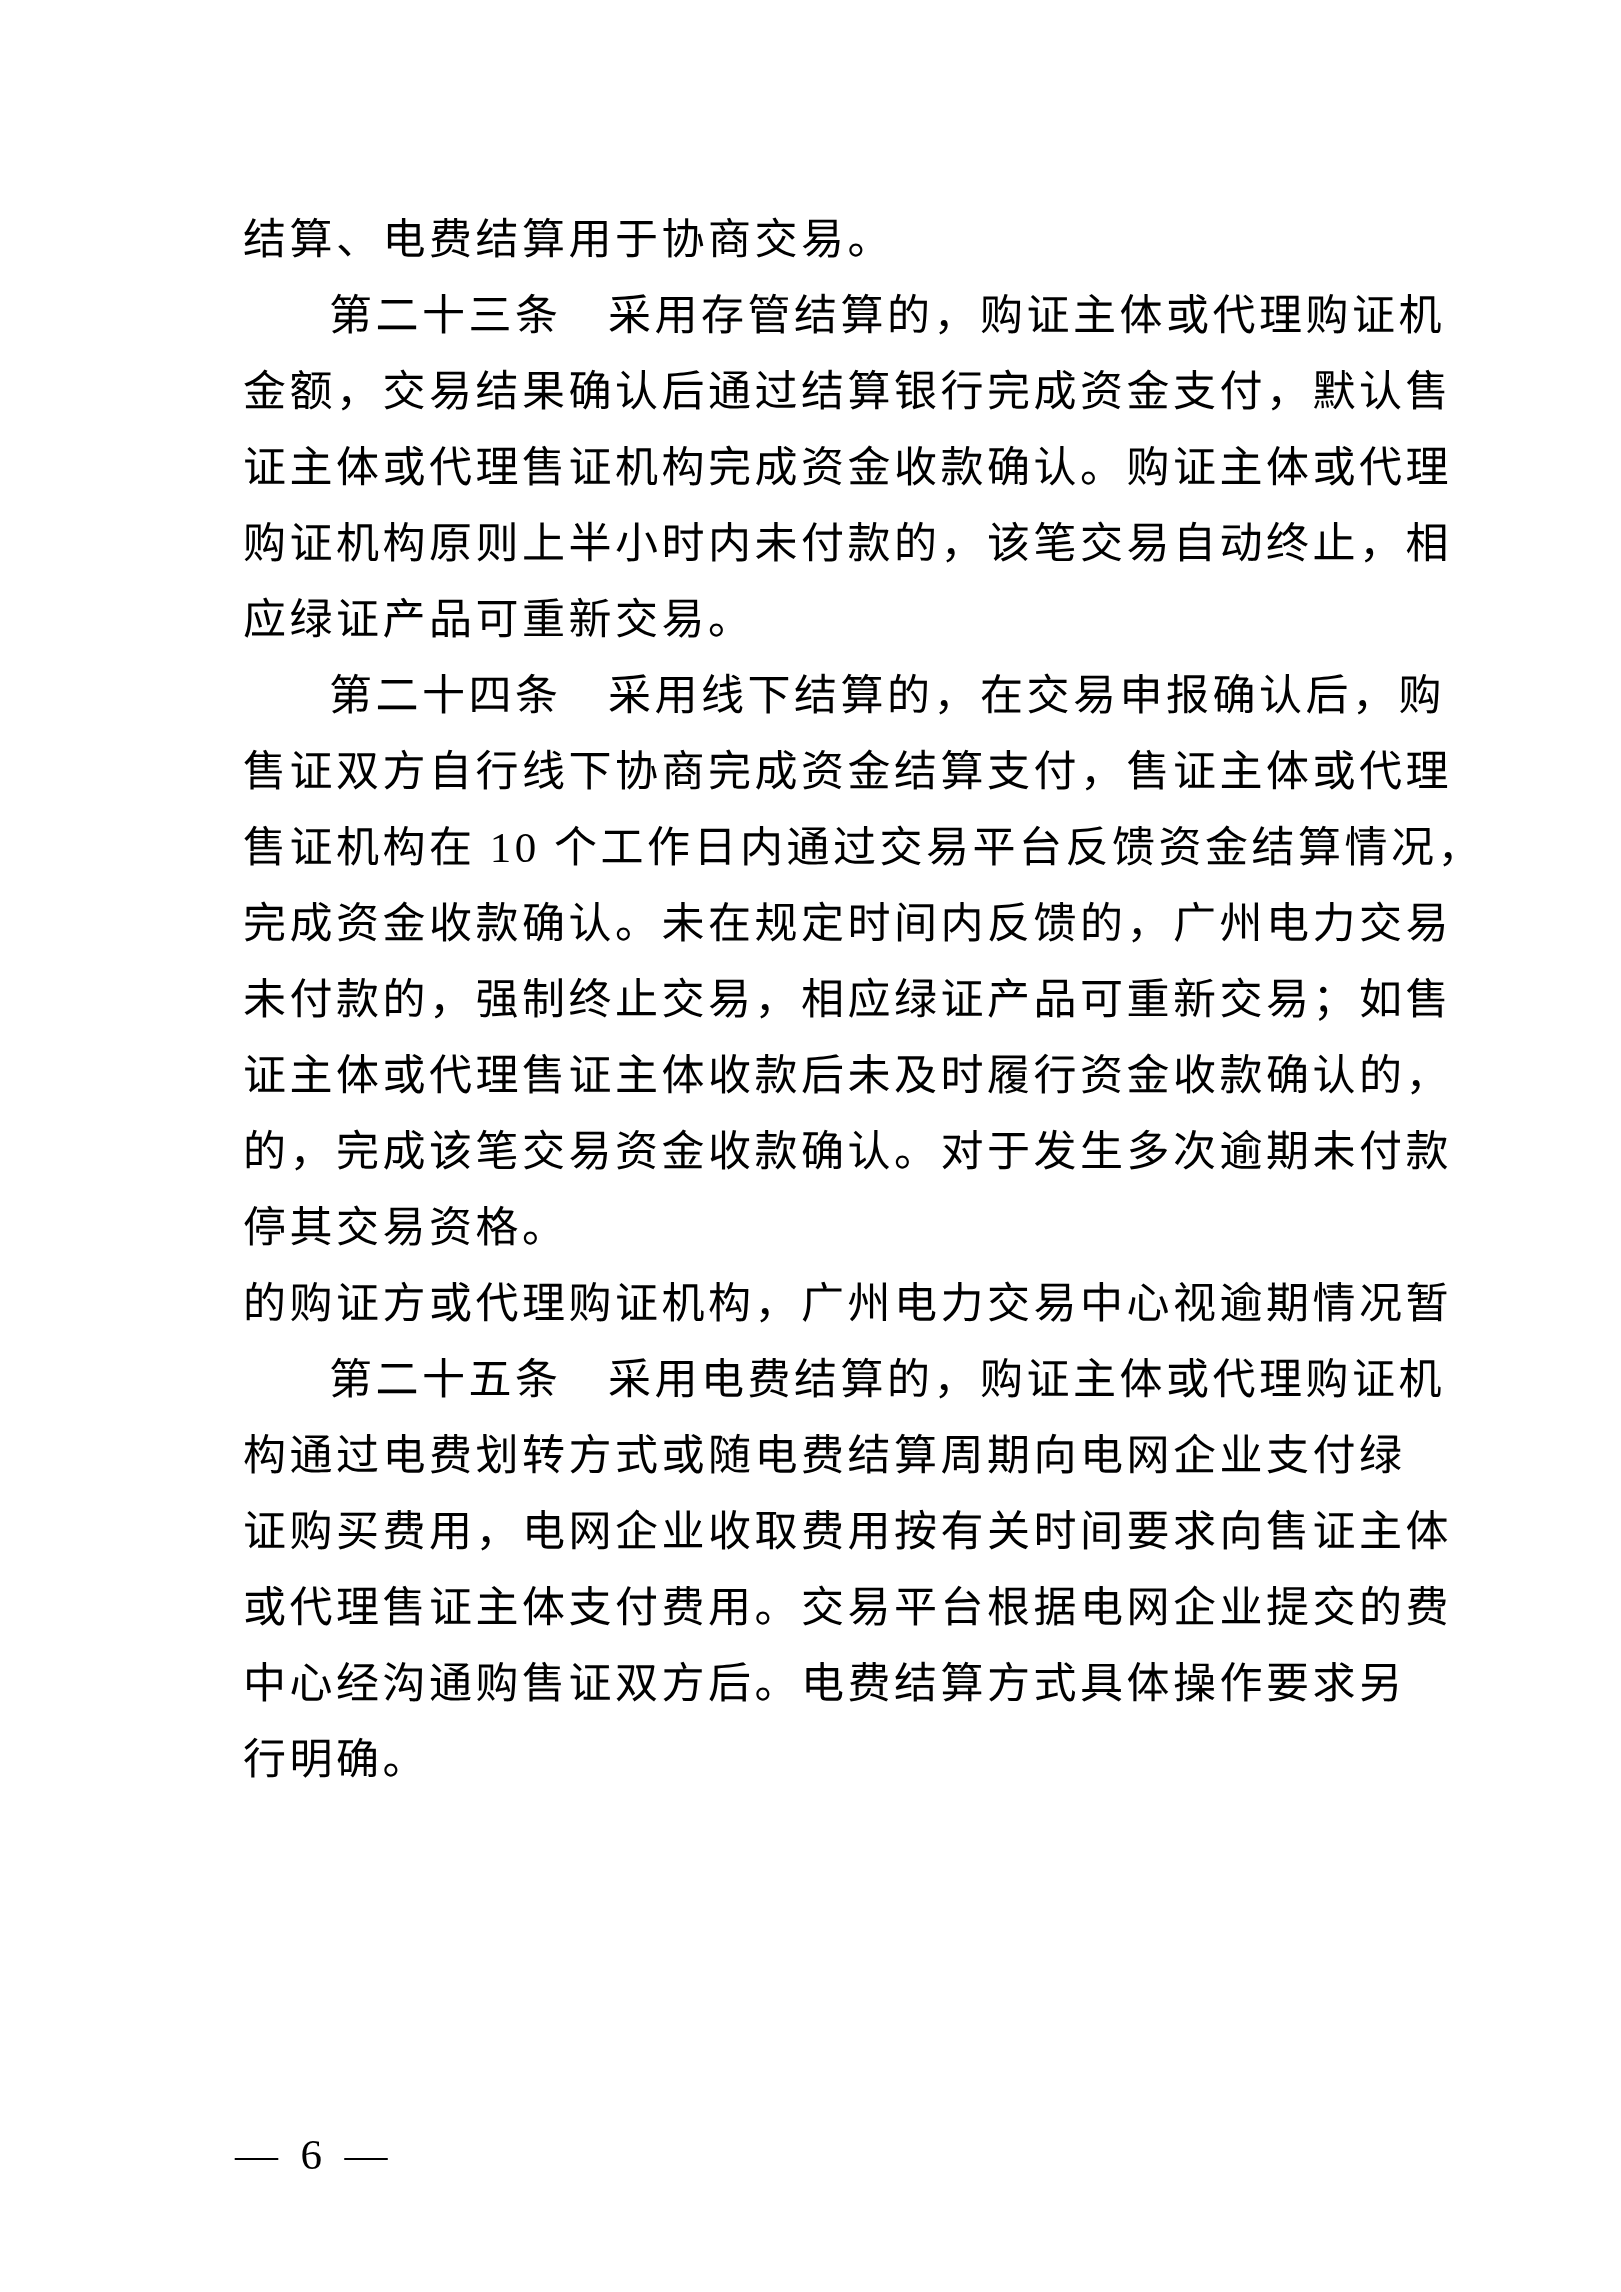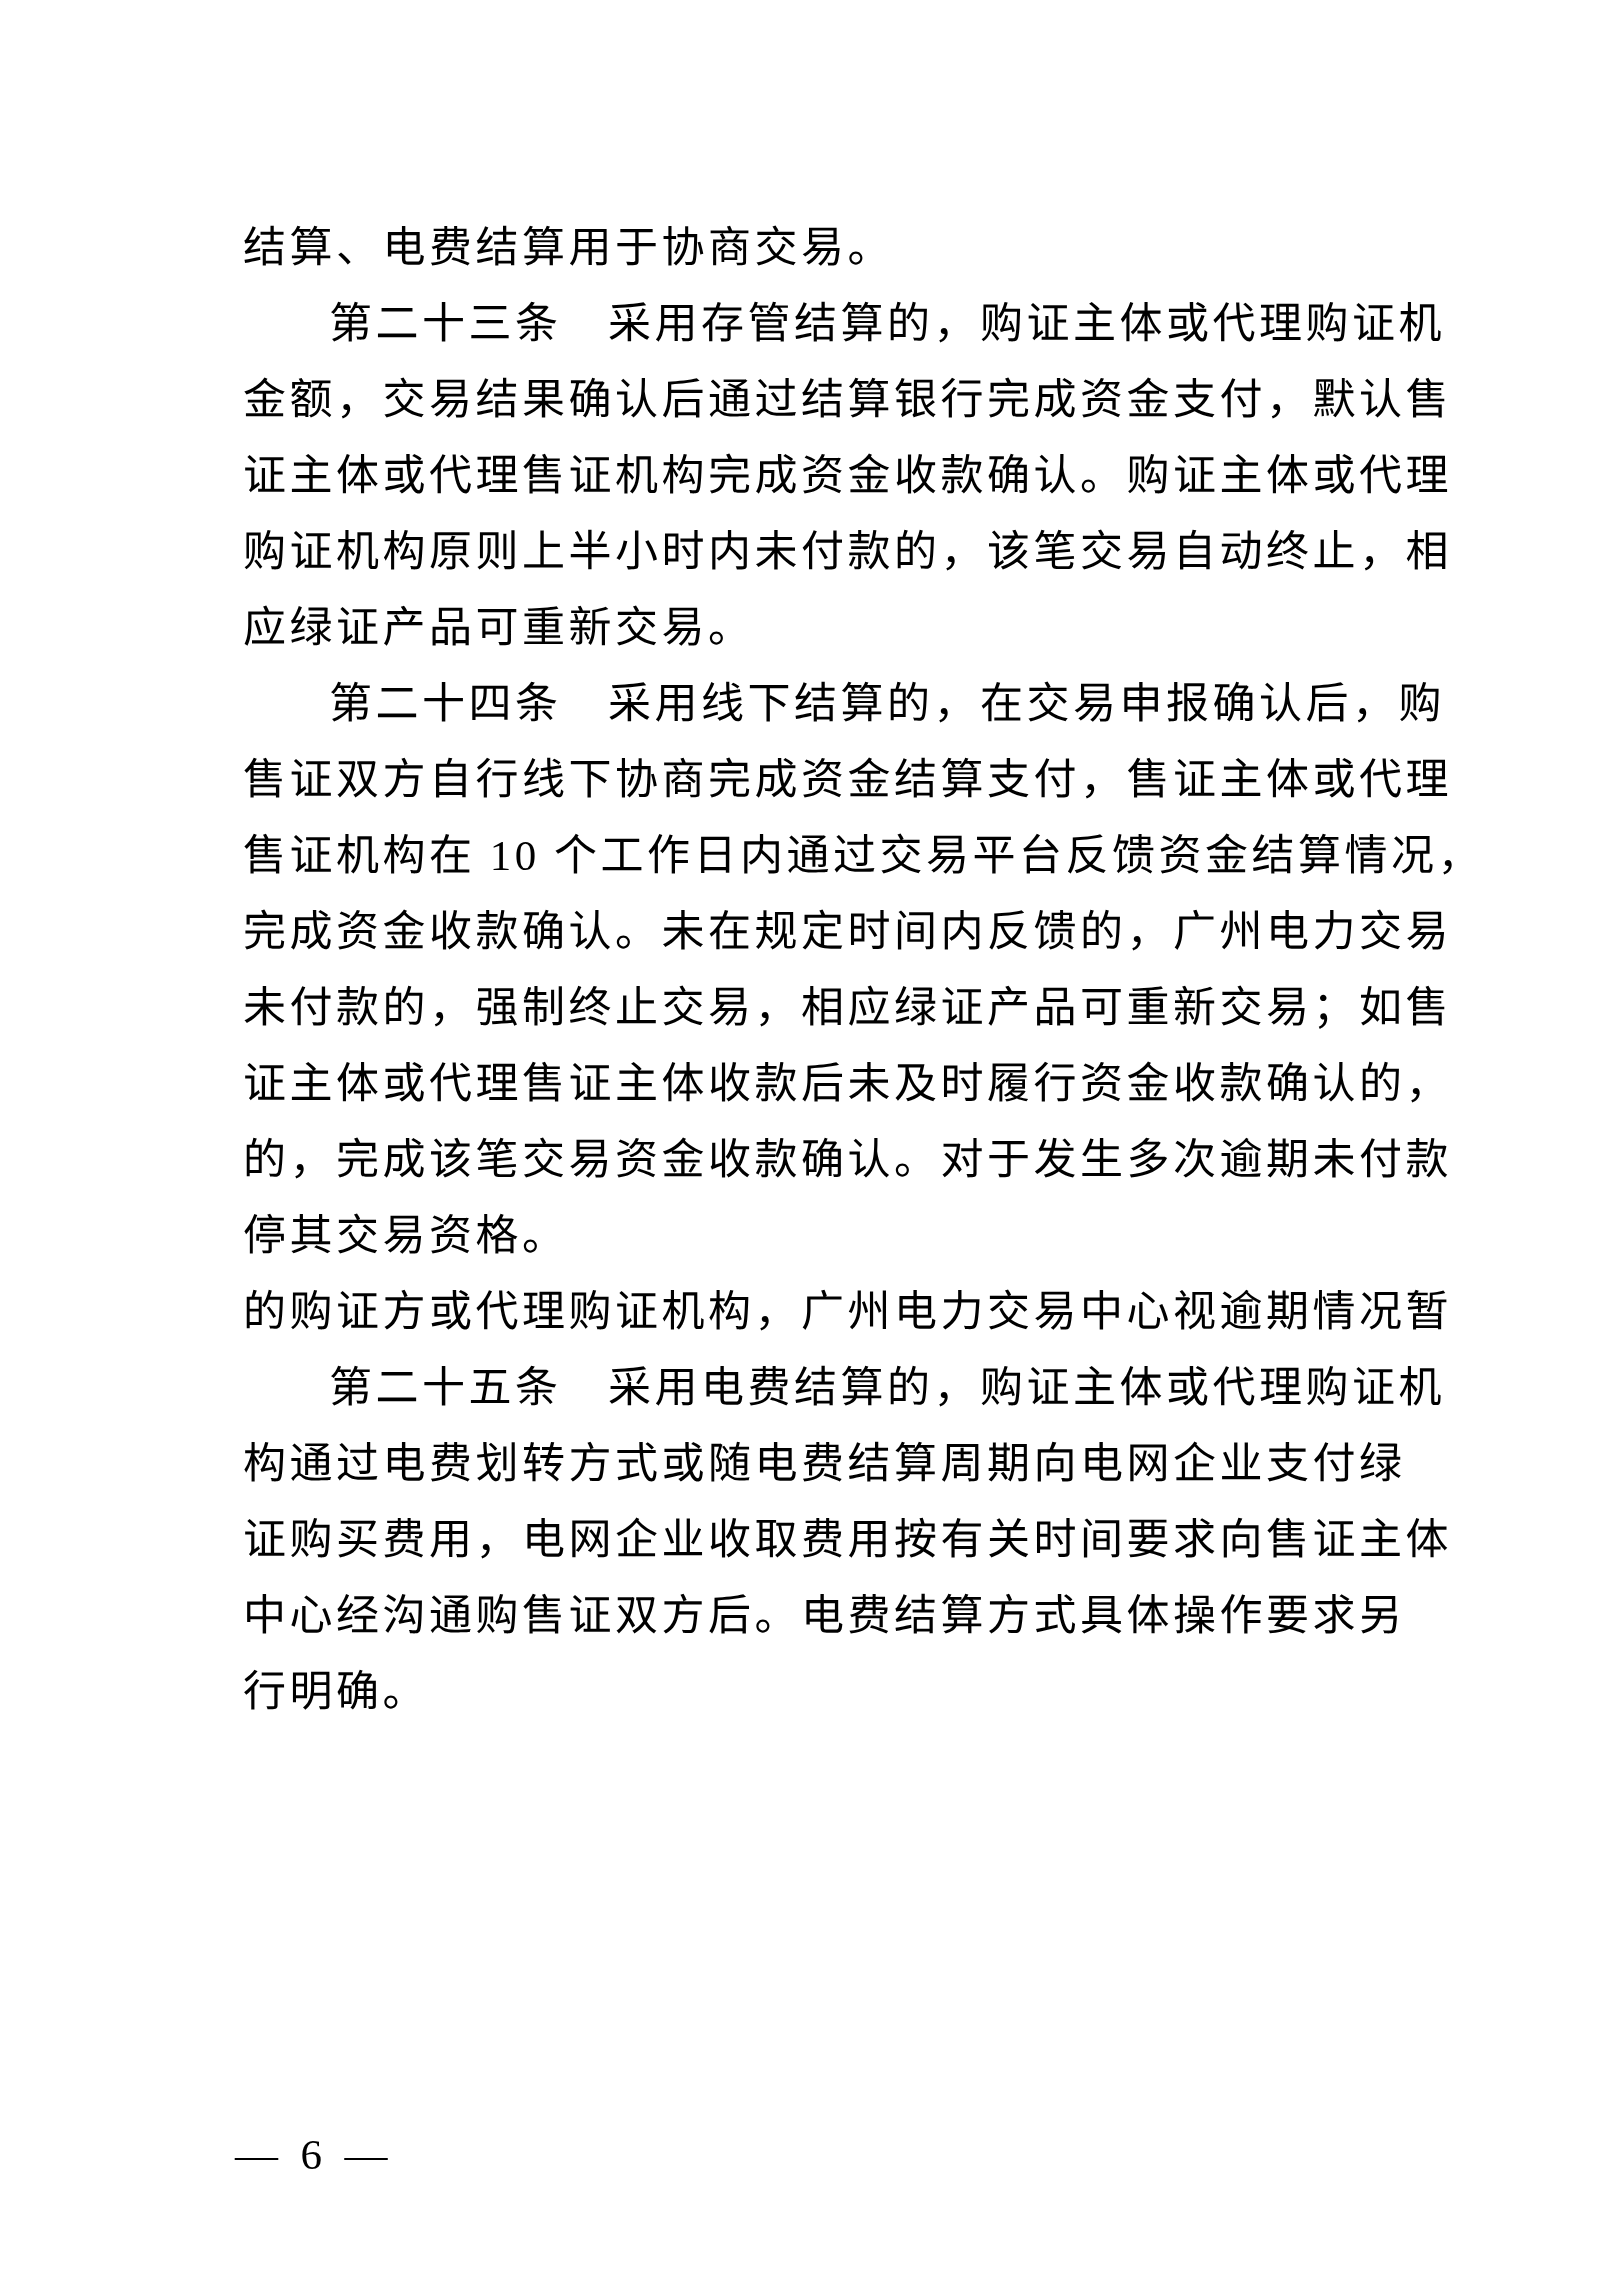--- a/index.html
+++ b/index.html
@@ -11,21 +11,21 @@
     position: relative;
     width: 1621px;
     height: 2293px;
     background: #ffffff;
     overflow: hidden;
     font-family: "Liberation Serif", "DejaVu Serif", serif;
   }
   .doc-body {
     position: absolute;
     left: 243px;
-    top: 210px;
+    top: 202px;
     width: 1176px;
     font-size: 43px;
     line-height: 76px;
     color: #000000;
     font-weight: 400;
   }
   .line {
     white-space: nowrap;
     letter-spacing: 3.5px;
   }
@@ -59,20 +59,21 @@
       <div class="line">售证机构在 10 个工作日内通过交易平台反馈资金结算情况，</div>
       <div class="line">完成资金收款确认。未在规定时间内反馈的，广州电力交易</div>
       <div class="line">未付款的，强制终止交易，相应绿证产品可重新交易；如售</div>
       <div class="line">证主体或代理售证主体收款后未及时履行资金收款确认的，</div>
       <div class="line">的，完成该笔交易资金收款确认。对于发生多次逾期未付款</div>
       <div class="line">停其交易资格。</div>
       <div class="line">的购证方或代理购证机构，广州电力交易中心视逾期情况暂</div>
       <div class="line indent">第二十五条　采用电费结算的，购证主体或代理购证机</div>
       <div class="line">构通过电费划转方式或随电费结算周期向电网企业支付绿</div>
       <div class="line">证购买费用，电网企业收取费用按有关时间要求向售证主体</div>
+      <div class="line">或代理售证主体支付费用。交易平台根据电网企业提交的费</div>
       <div class="line">中心经沟通购售证双方后。电费结算方式具体操作要求另</div>
       <div class="line">行明确。</div>
     </div>
   <div class="footer">
     <span>— 6 —</span>
   </div>
 </div>
 
 
 </body></html>

